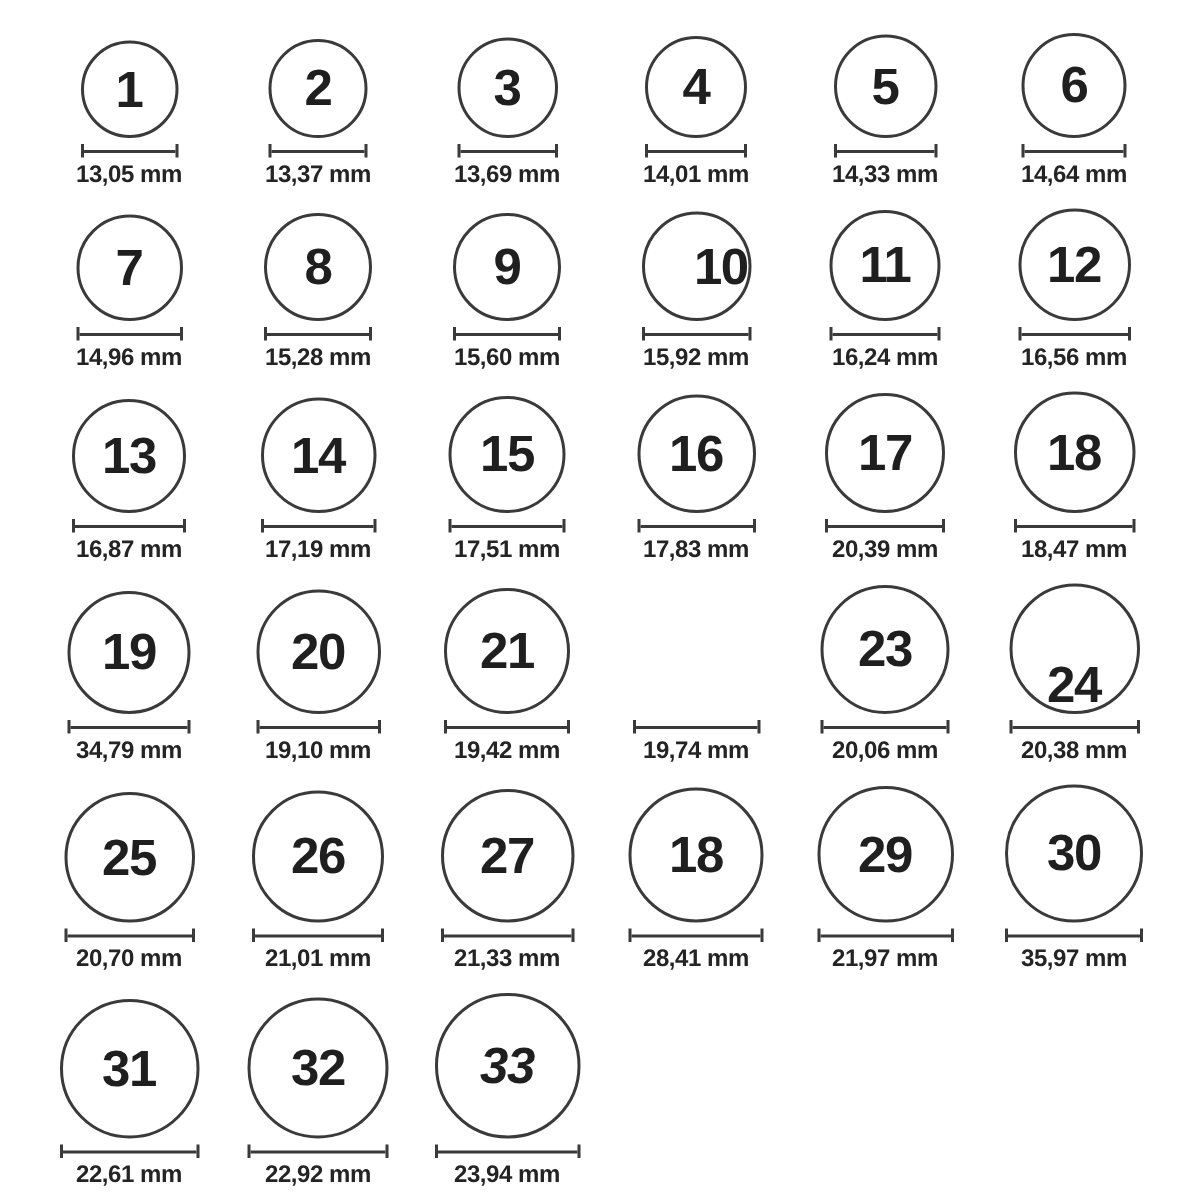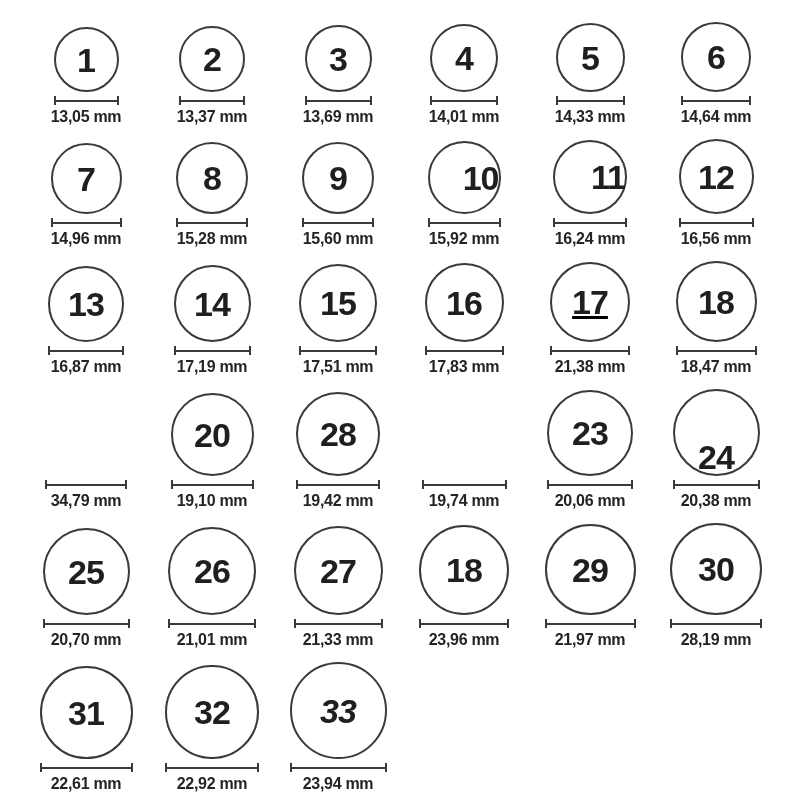--- a/index.html
+++ b/index.html
@@ -160,21 +160,21 @@
       <div class="cell">
     <div class="circle" style="width: 73px; height: 73px; justify-content: flex-end;">
       <span class="num">10</span>
     </div>
     <div class="measure" style="width: 73px;">
       <div class="measure-bar"></div>
     </div>
     <div class="mm-label">15,92 mm</div>
   </div>
       <div class="cell">
-    <div class="circle" style="width: 74px; height: 74px; justify-content: flex-end;">
+    <div class="circle" style="width: 74px; height: 74px;">
       <span class="num">11</span>
     </div>
     <div class="measure" style="width: 74px;">
       <div class="measure-bar"></div>
     </div>
     <div class="mm-label">16,24 mm</div>
   </div>
       <div class="cell">
     <div class="circle" style="width: 75px; height: 75px;">
       <span class="num">12</span>
@@ -216,57 +216,60 @@
       <div class="cell">
     <div class="circle" style="width: 79px; height: 79px;">
       <span class="num">16</span>
     </div>
     <div class="measure" style="width: 79px;">
       <div class="measure-bar"></div>
     </div>
     <div class="mm-label">17,83 mm</div>
   </div>
       <div class="cell">
-    <div class="circle" style="width: 80px; height: 80px; text-decoration: underline;">
+    <div class="circle" style="width: 80px; height: 80px;">
       <span class="num">17</span>
     </div>
     <div class="measure" style="width: 80px;">
       <div class="measure-bar"></div>
     </div>
-    <div class="mm-label">21,38 mm</div>
+    <div class="mm-label">20,39 mm</div>
   </div>
       <div class="cell">
     <div class="circle" style="width: 81px; height: 81px;">
       <span class="num">18</span>
     </div>
     <div class="measure" style="width: 81px;">
       <div class="measure-bar"></div>
     </div>
     <div class="mm-label">18,47 mm</div>
   </div>
     </div>
     <div class="row">
       <div class="cell">
+    <div class="circle" style="width: 82px; height: 82px;">
+      <span class="num">19</span>
+    </div>
     <div class="measure" style="width: 82px;">
       <div class="measure-bar"></div>
     </div>
     <div class="mm-label">34,79 mm</div>
   </div>
       <div class="cell">
     <div class="circle" style="width: 83px; height: 83px;">
       <span class="num">20</span>
     </div>
     <div class="measure" style="width: 83px;">
       <div class="measure-bar"></div>
     </div>
     <div class="mm-label">19,10 mm</div>
   </div>
       <div class="cell">
     <div class="circle" style="width: 84px; height: 84px;">
-      <span class="num">28</span>
+      <span class="num">21</span>
     </div>
     <div class="measure" style="width: 84px;">
       <div class="measure-bar"></div>
     </div>
     <div class="mm-label">19,42 mm</div>
   </div>
       <div class="cell">
     <div class="measure" style="width: 85px;">
       <div class="measure-bar"></div>
     </div>
@@ -319,39 +322,39 @@
     </div>
     <div class="mm-label">21,33 mm</div>
   </div>
       <div class="cell">
     <div class="circle" style="width: 90px; height: 90px;">
       <span class="num">18</span>
     </div>
     <div class="measure" style="width: 90px;">
       <div class="measure-bar"></div>
     </div>
-    <div class="mm-label">23,96 mm</div>
+    <div class="mm-label">28,41 mm</div>
   </div>
       <div class="cell">
     <div class="circle" style="width: 91px; height: 91px;">
       <span class="num">29</span>
     </div>
     <div class="measure" style="width: 91px;">
       <div class="measure-bar"></div>
     </div>
     <div class="mm-label">21,97 mm</div>
   </div>
       <div class="cell">
     <div class="circle" style="width: 92px; height: 92px;">
       <span class="num">30</span>
     </div>
     <div class="measure" style="width: 92px;">
       <div class="measure-bar"></div>
     </div>
-    <div class="mm-label">28,19 mm</div>
+    <div class="mm-label">35,97 mm</div>
   </div>
     </div>
     <div class="row">
       <div class="cell">
     <div class="circle" style="width: 93px; height: 93px;">
       <span class="num">31</span>
     </div>
     <div class="measure" style="width: 93px;">
       <div class="measure-bar"></div>
     </div>

